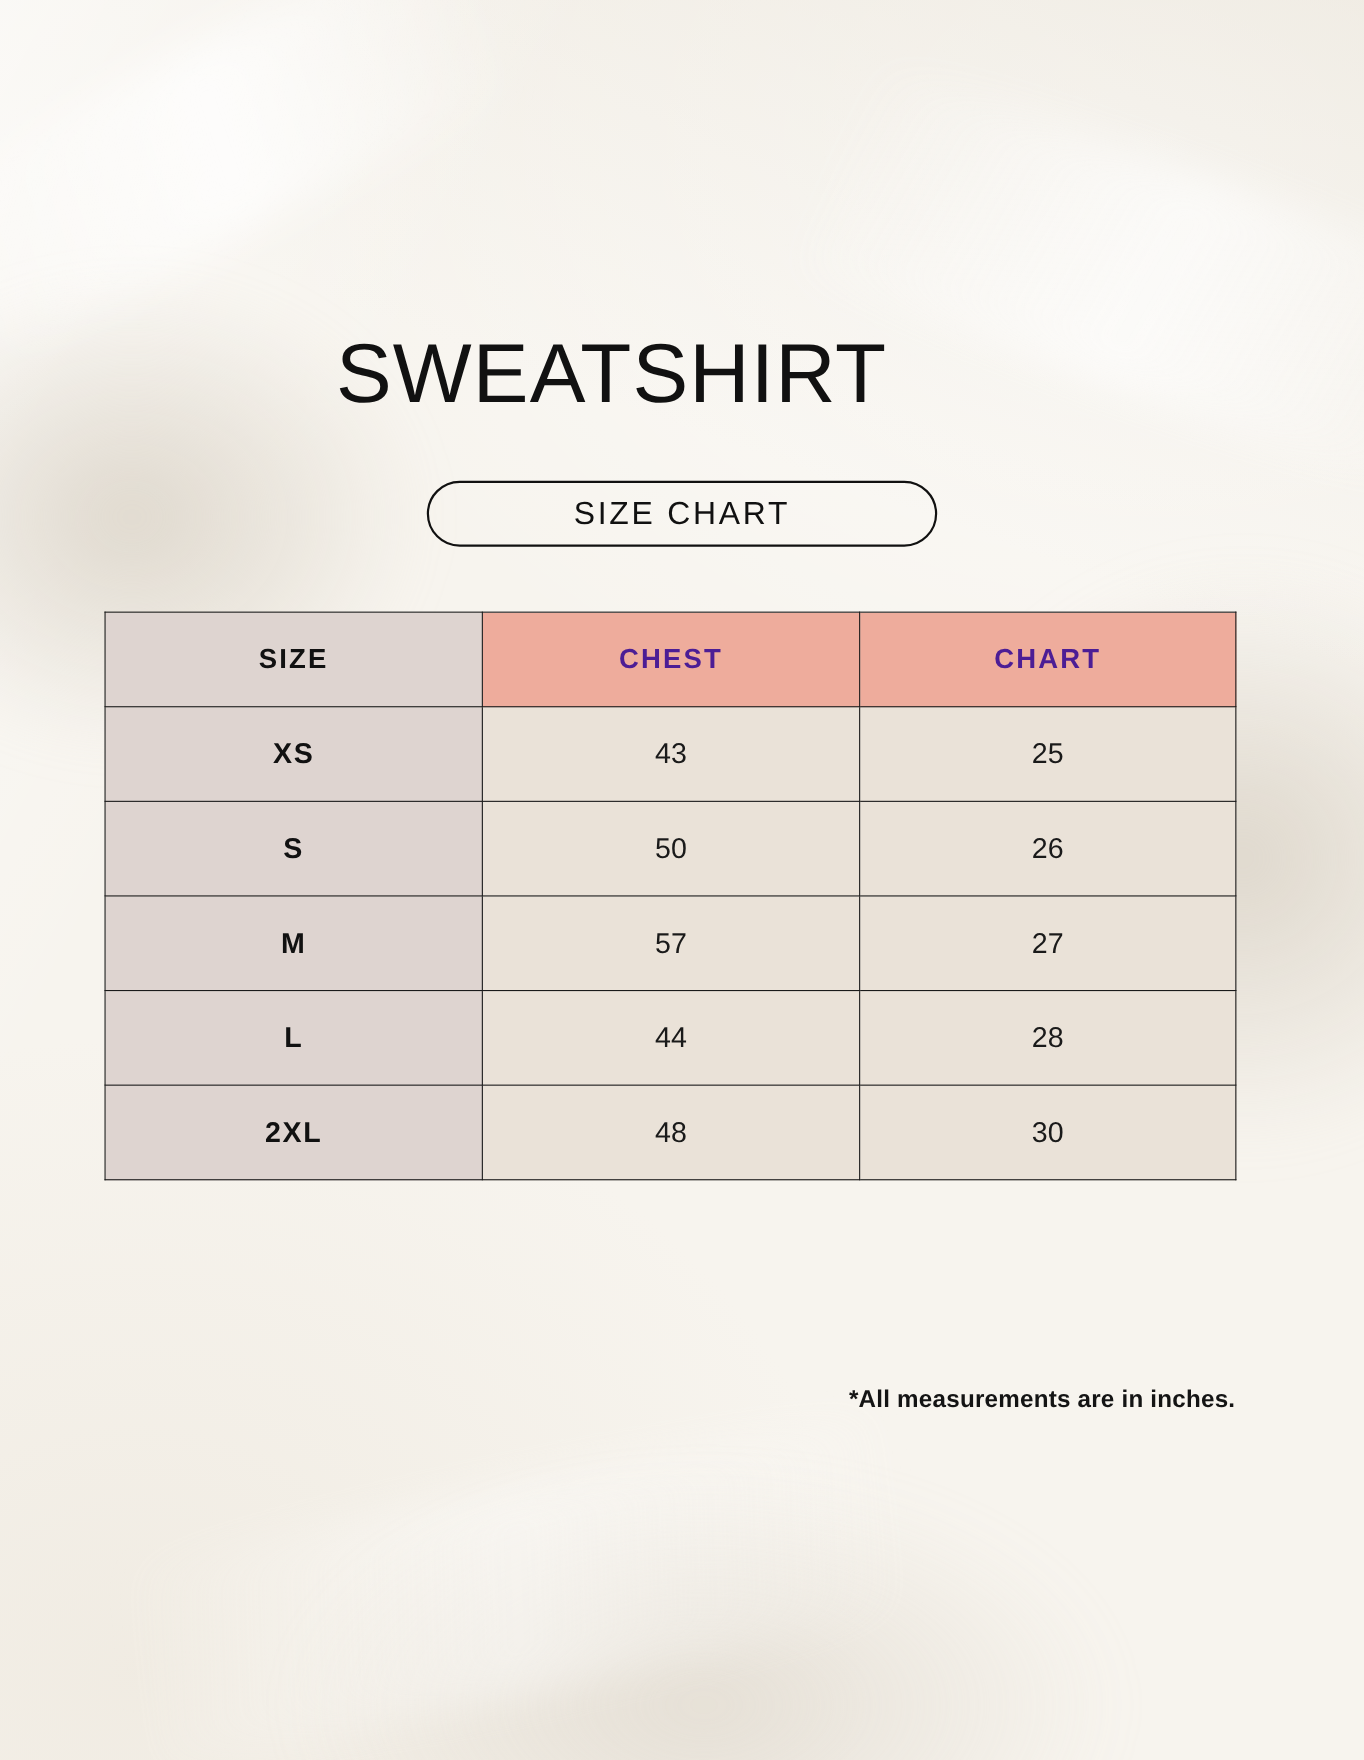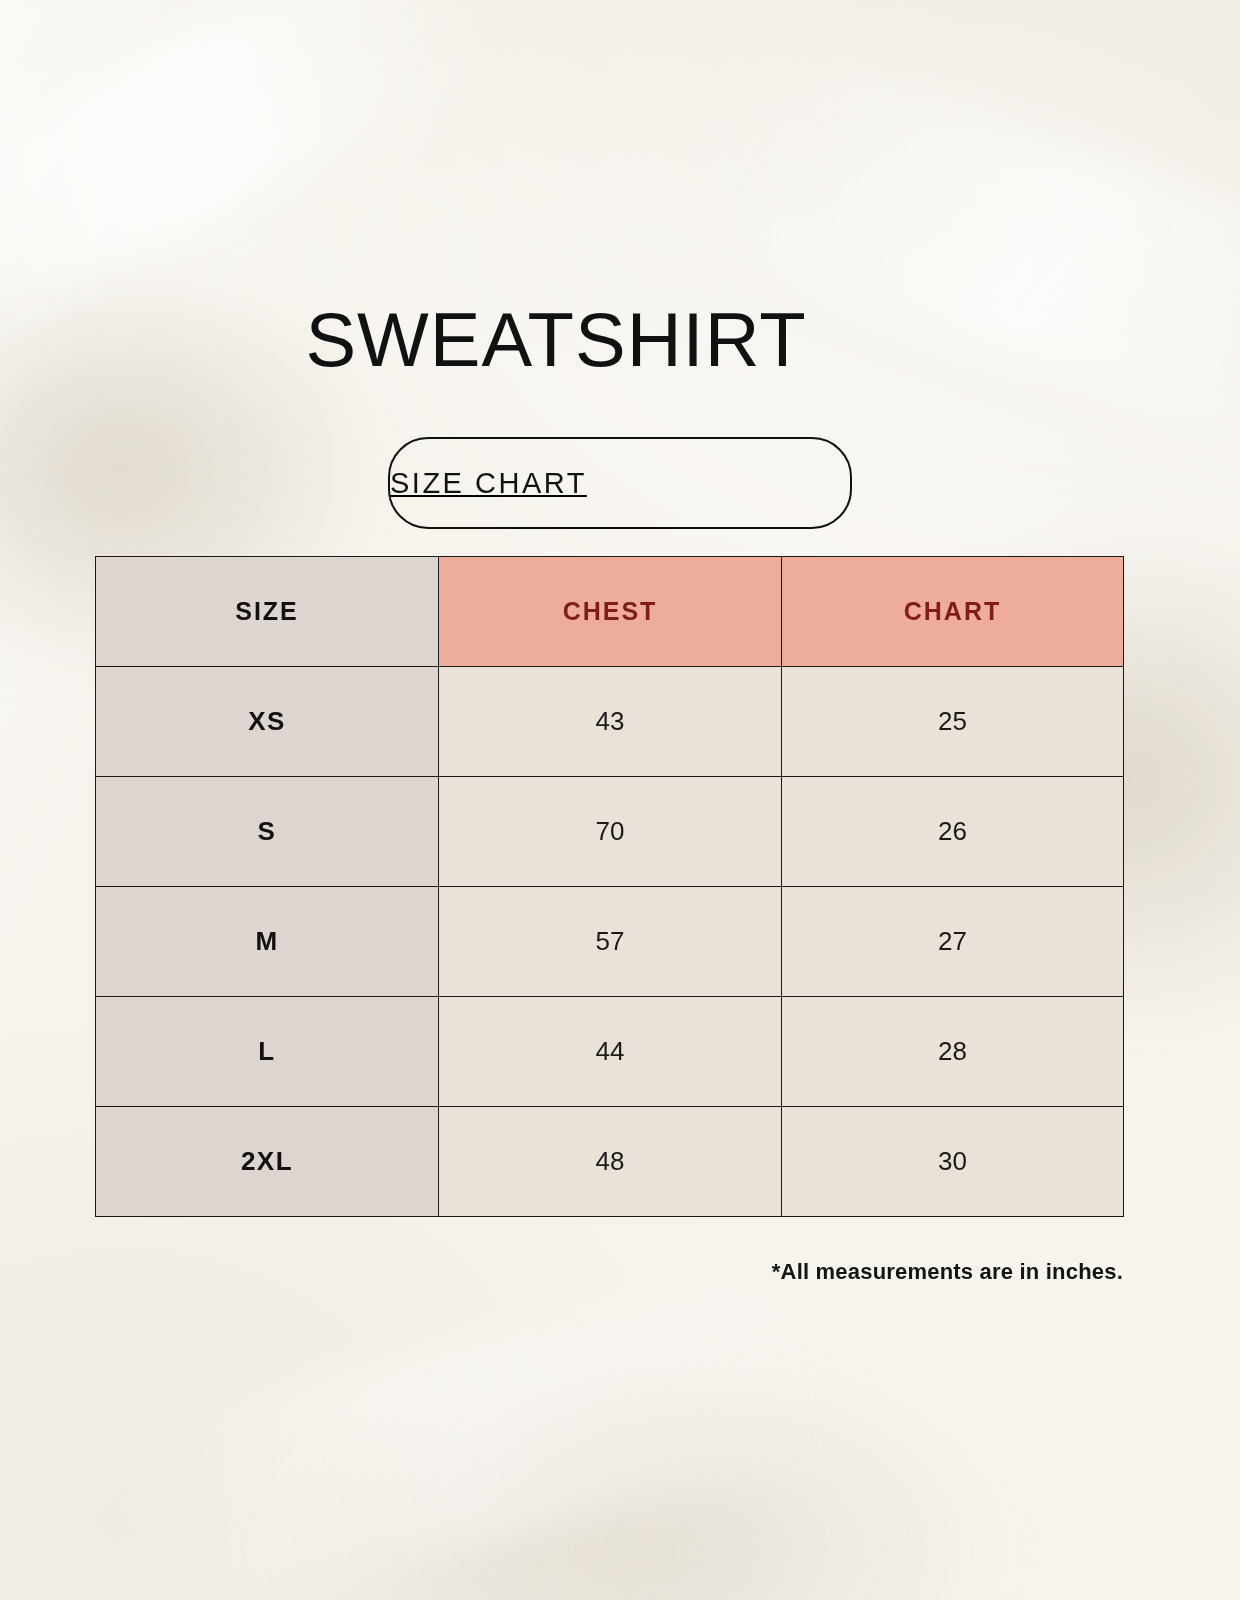--- a/index.html
+++ b/index.html
@@ -62,27 +62,27 @@
     color: #111111;
     font-family: "Liberation Sans", sans-serif;
   }
 
   .pill {
     position: absolute;
     top: 437px;
     left: 50%;
     transform: translateX(-50%);
     width: 464px;
-    height: 92px;
+    height: 60px;
     border: 2.5px solid #111111;
     border-radius: 40px;
     display: flex;
     align-items: center;
+    justify-content: center;
     box-sizing: border-box;
-    text-decoration: underline;
   }
   .pill-label {
     font-size: 29px;
     letter-spacing: 2.5px;
     color: #111111;
     font-weight: 400;
   }
 
   .table-wrap {
     position: absolute;
@@ -94,39 +94,39 @@
     border-collapse: collapse;
     width: 1028px;
     table-layout: fixed;
   }
   table.size-table th,
   table.size-table td {
     border: 1.6px solid #1a1a1a;
     height: 85px;
     text-align: center;
     vertical-align: middle;
-    padding: 12px;
+    padding: 0;
   }
   col.c-size { width: 343px; }
   col.c-chest { width: 343px; }
   col.c-length { width: 342px; }
 
   th.head-size {
     background: #ded4d0;
     font-size: 25px;
     letter-spacing: 2px;
     font-weight: bold;
     color: #111;
   }
   th.head-accent {
     background: #eeac9c;
     font-size: 25px;
     letter-spacing: 2px;
     font-weight: bold;
-    color: #7f1d1d;
+    color: #4c1d95;
   }
   td.cell-size {
     background: #ded4d0;
     font-size: 26px;
     font-weight: bold;
     letter-spacing: 1.5px;
     color: #111;
   }
   td.cell-value {
     background: #eae2d8;
@@ -181,21 +181,21 @@
         </tr>
       </thead>
       <tbody>
         <tr>
           <td class="cell-size">XS</td>
           <td class="cell-value">43</td>
           <td class="cell-value">25</td>
         </tr>
         <tr>
           <td class="cell-size">S</td>
-          <td class="cell-value">70</td>
+          <td class="cell-value">50</td>
           <td class="cell-value">26</td>
         </tr>
         <tr>
           <td class="cell-size">M</td>
           <td class="cell-value">57</td>
           <td class="cell-value">27</td>
         </tr>
         <tr>
           <td class="cell-size">L</td>
           <td class="cell-value">44</td>

